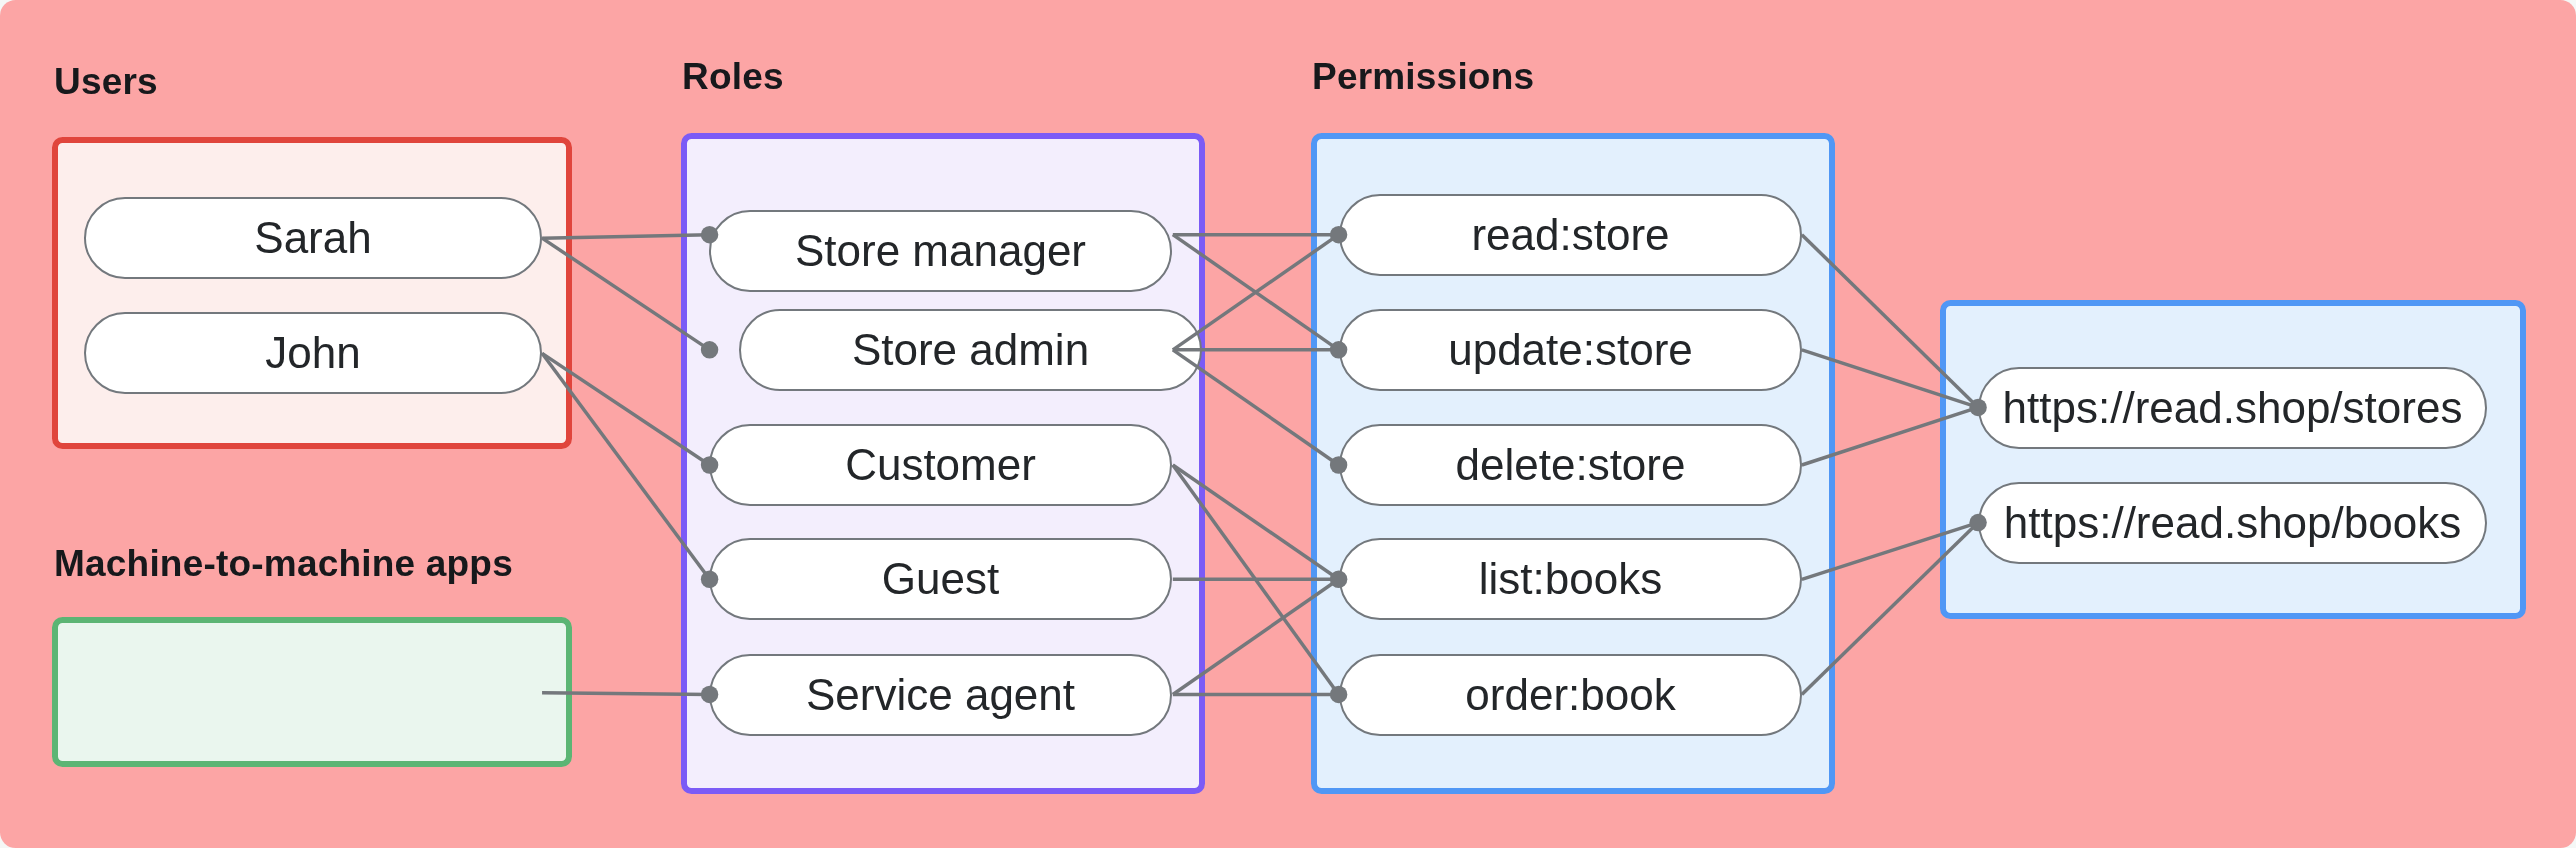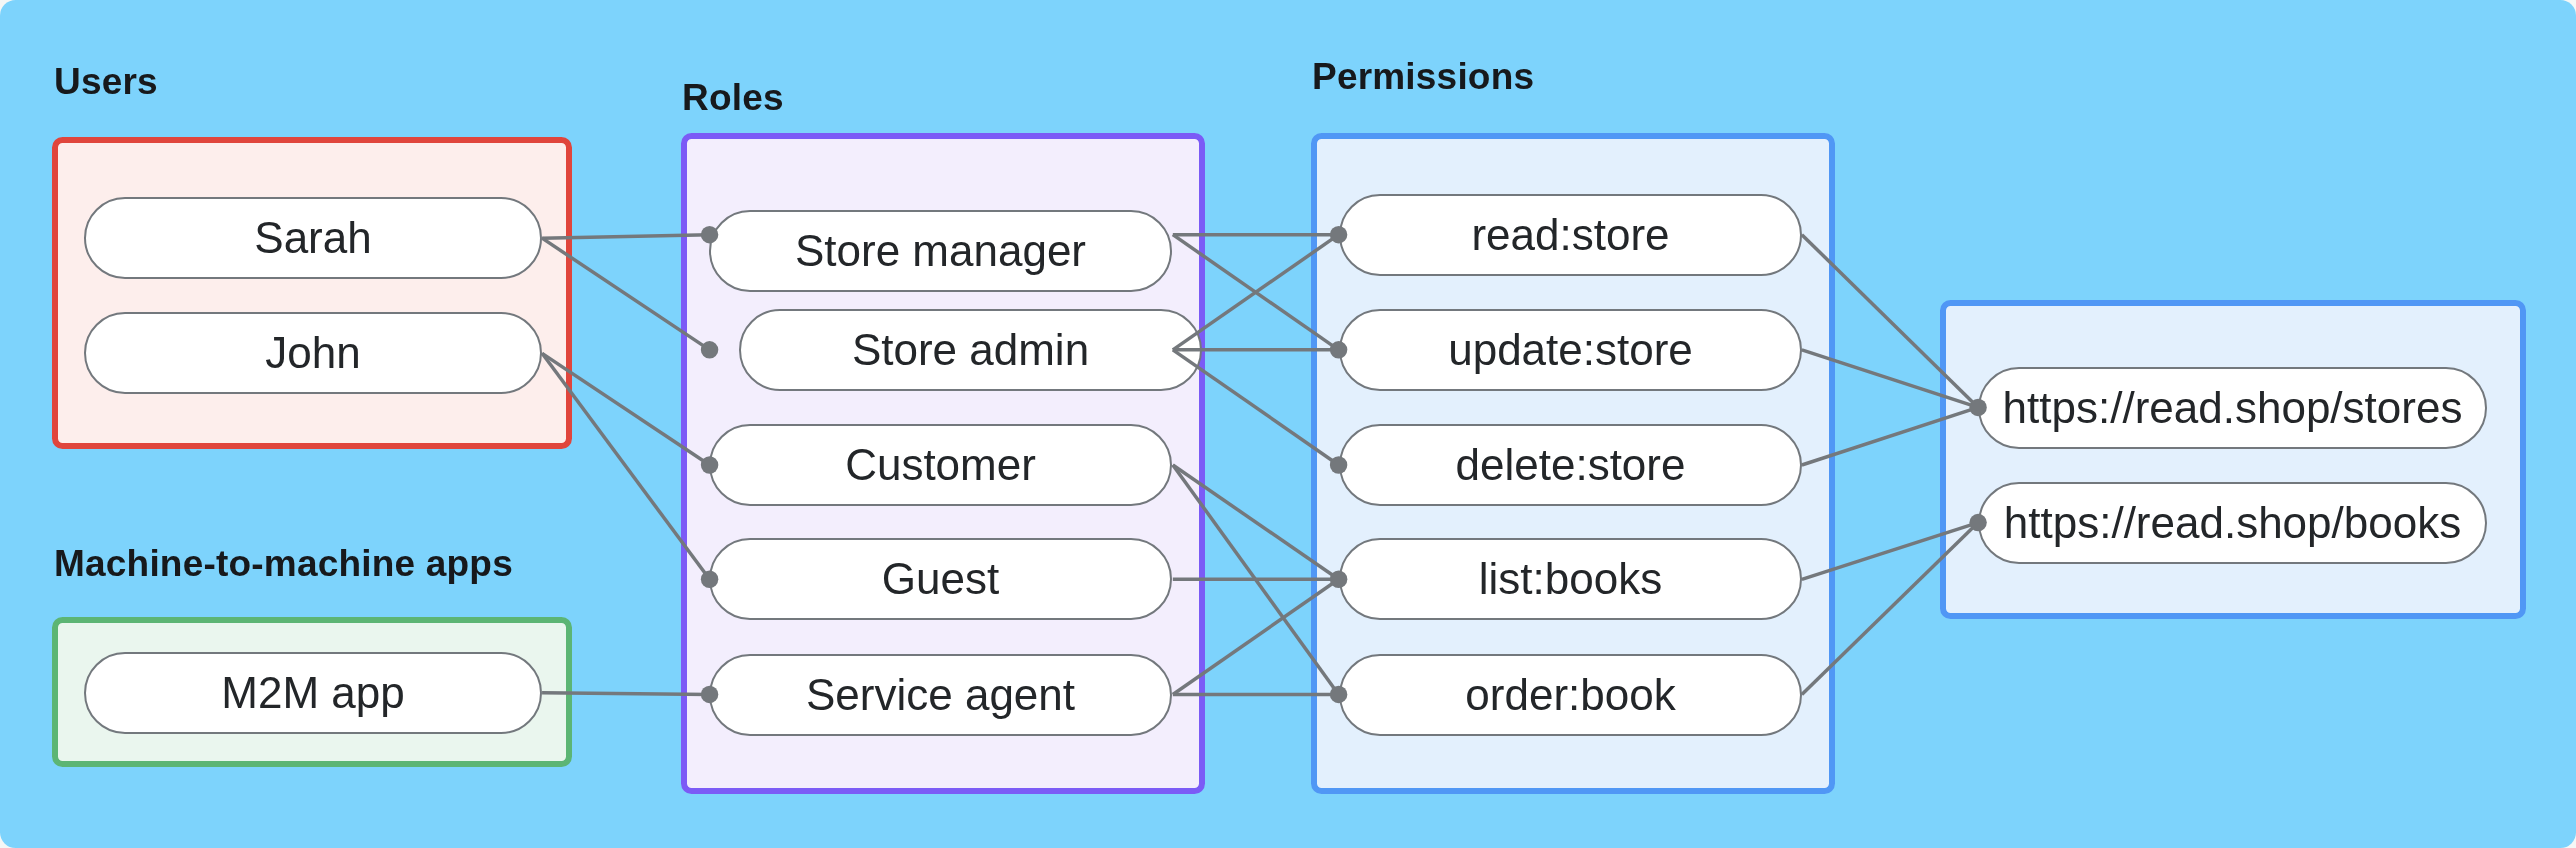--- a/index.html
+++ b/index.html
@@ -1,49 +1,46 @@
 <!DOCTYPE html>
 <html style="font-size:14px"><head>
 <meta charset="utf-8">
 <style>
   html,body{margin:0;padding:0;background:#f5f7f6;}
   .stage{
-    position:relative;width:2576px;height:848px;background:#7dd3fc;
+    position:relative;width:2576px;height:848px;background:#fca5a5;
     overflow:hidden;font-family:"Liberation Sans",sans-serif;border-radius:15.7px;
   }
   .group-box{position:absolute;border-style:solid;border-radius:10.5px;box-sizing:border-box;}
   .group-label{position:absolute;font-size:37px;font-weight:600;color:#17191c;white-space:nowrap;letter-spacing:0.2px;}
   .pill{
     position:absolute;background:#ffffff;border:2.6px solid #73787d;border-radius:872px;
     display:flex;align-items:center;justify-content:center;box-sizing:border-box;
     font-size:44px;font-weight:400;color:#232629;white-space:nowrap;
   }
   svg.edges{position:absolute;left:0;top:0;width:100%;height:100%;pointer-events:none;}
 </style>
 </head>
 <body>
 
 <div class="stage">
     <div class="group-box" style="left: 52px; top: 137px; width: 520px; height: 312px; border-color: rgb(224, 69, 60); border-width: 6.1px; background: rgb(253, 238, 236);"></div>
     <div class="group-label" style="left: 54px; top: 61px;">Users</div>
     <div class="group-box" style="left: 52px; top: 617px; width: 520px; height: 150px; border-color: rgb(92, 181, 116); border-width: 6.1px; background: rgb(234, 246, 238);"></div>
     <div class="group-label" style="left: 54px; top: 543px;">Machine-to-machine apps</div>
     <div class="group-box" style="left: 681px; top: 133px; width: 524px; height: 661px; border-color: rgb(123, 91, 246); border-width: 6.1px; background: rgb(243, 238, 253);"></div>
-    <div class="group-label" style="left: 682px; top: 56px; margin-top: 21px;">Roles</div>
+    <div class="group-label" style="left: 682px; top: 56px;">Roles</div>
     <div class="group-box" style="left: 1311px; top: 133px; width: 524px; height: 661px; border-color: rgb(80, 151, 245); border-width: 6.1px; background: rgb(227, 240, 253);"></div>
     <div class="group-label" style="left: 1312px; top: 56px;">Permissions</div>
     <div class="group-box" style="left: 1940px; top: 300px; width: 586px; height: 319px; border-color: rgb(80, 151, 245); border-width: 6.1px; background: rgb(227, 240, 253);"></div>
     <div class="pill" style="left: 84px; top: 197px; width: 458px; height: 82px;">
       <span>Sarah</span>
     </div>
     <div class="pill" style="left: 84px; top: 312px; width: 458px; height: 82px;">
       <span>John</span>
-    </div>
-    <div class="pill" style="left: 84px; top: 652px; width: 458px; height: 82px;">
-      <span>M2M app</span>
     </div>
     <div class="pill" style="left: 709px; top: 194px; width: 463px; height: 82px; margin-top: 16px;">
       <span>Store manager</span>
     </div>
     <div class="pill" style="left: 739px; top: 309px; width: 463px; height: 82px;">
       <span>Store admin</span>
     </div>
     <div class="pill" style="left: 709px; top: 424px; width: 463px; height: 82px;">
       <span>Customer</span>
     </div>

